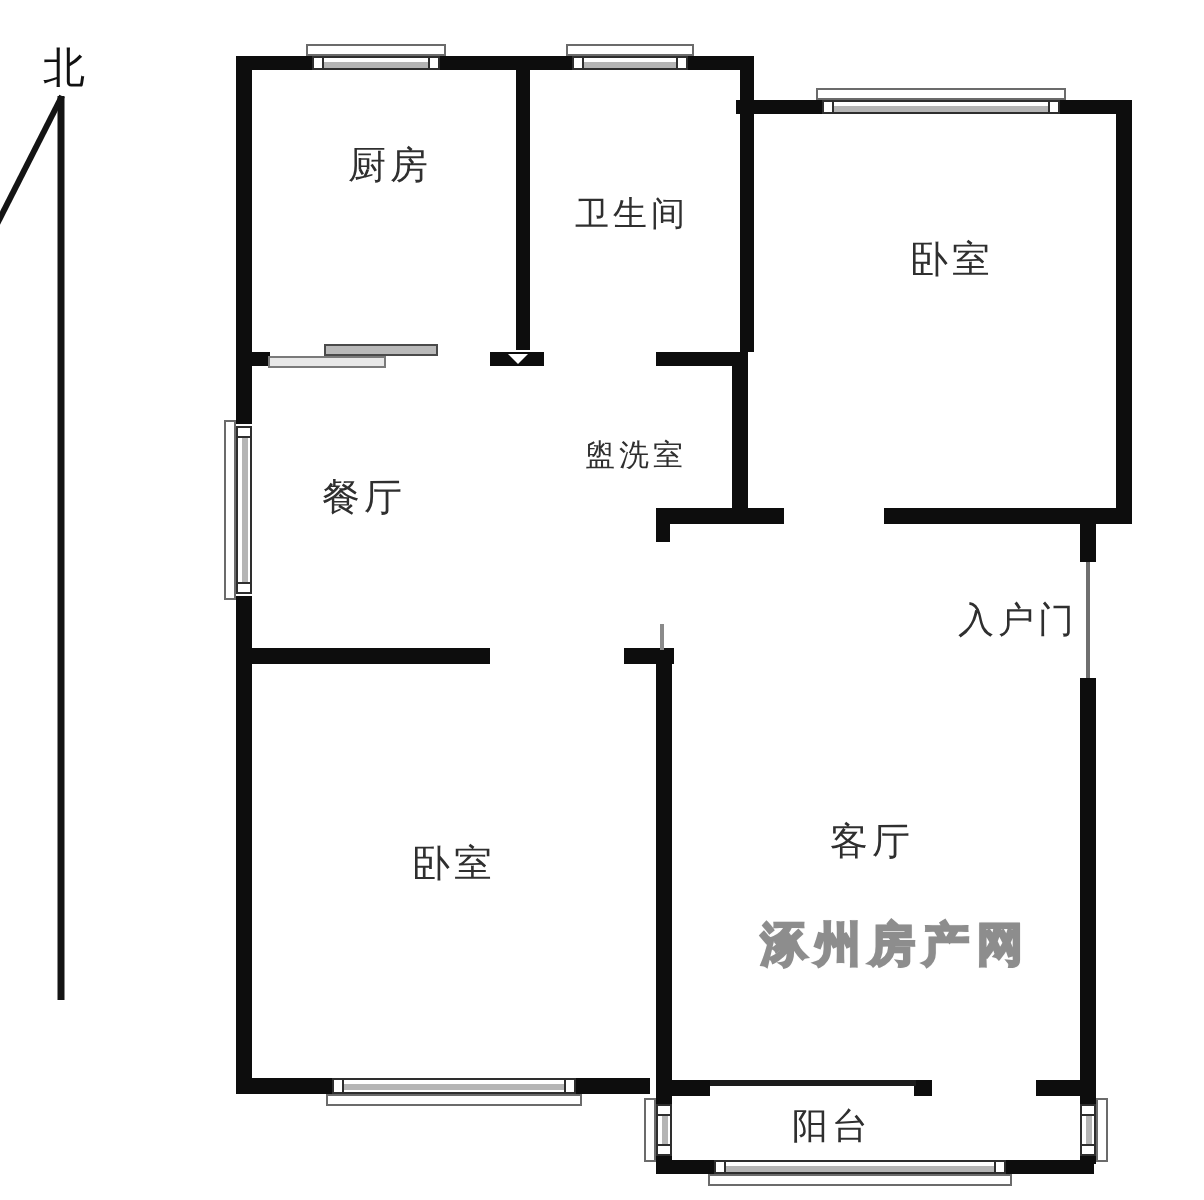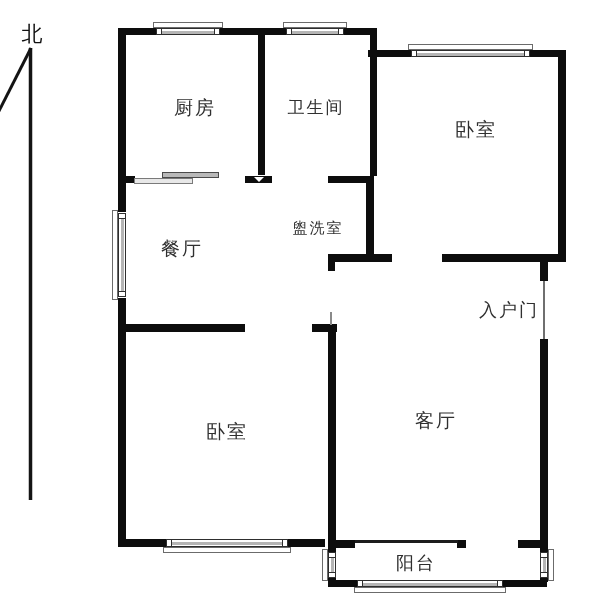--- a/index.html
+++ b/index.html
@@ -131,25 +131,26 @@
     </div>
   <div id="doors-layer">
       <div class="doorline" style="left: 543px; top: 281px; width: 2px; height: 58px; background: rgb(111, 111, 111);"></div>
       <div class="doorline" style="left: 355px; top: 540px; width: 103px; height: 3px; background: rgb(28, 28, 28);"></div>
       <div class="doorline" style="left: 330px; top: 312px; width: 2px; height: 13px; background: rgb(138, 138, 138);"></div>
       <div class="panel" style="left: 162px; top: 172px; width: 57px; height: 6px;"></div>
       <div class="panel lite" style="left: 134px; top: 178px; width: 59px; height: 6px;"></div>
       <div class="arrow-notch" style="left: 254px; top: 177px;"></div>
     </div>
   <div id="labels-layer">
-      <div class="room-label" style="left: 195px; top: 108px; font-size: 19px;">厨房</div>
+      <div class="room-label" style="left: 195px; top: 83px; font-size: 19px;">厨房</div>
       <div class="room-label" style="left: 316px; top: 107px; font-size: 17px;">卫生间</div>
       <div class="room-label" style="left: 476px; top: 130px; font-size: 19px;">卧室</div>
       <div class="room-label" style="left: 182px; top: 249px; font-size: 19px;">餐厅</div>
       <div class="room-label" style="left: 318px; top: 228px; font-size: 15px;">盥洗室</div>
       <div class="room-label" style="left: 509px; top: 310px; font-size: 18px;">入户门</div>
       <div class="room-label" style="left: 227px; top: 432px; font-size: 19px;">卧室</div>
       <div class="room-label" style="left: 436px; top: 421px; font-size: 19px;">客厅</div>
       <div class="room-label" style="left: 416px; top: 563px; font-size: 18px;">阳台</div>
     </div>
 
+  <div class="wm wm1">涿州房产网</div>
 
 </div>
 
 </body></html>

